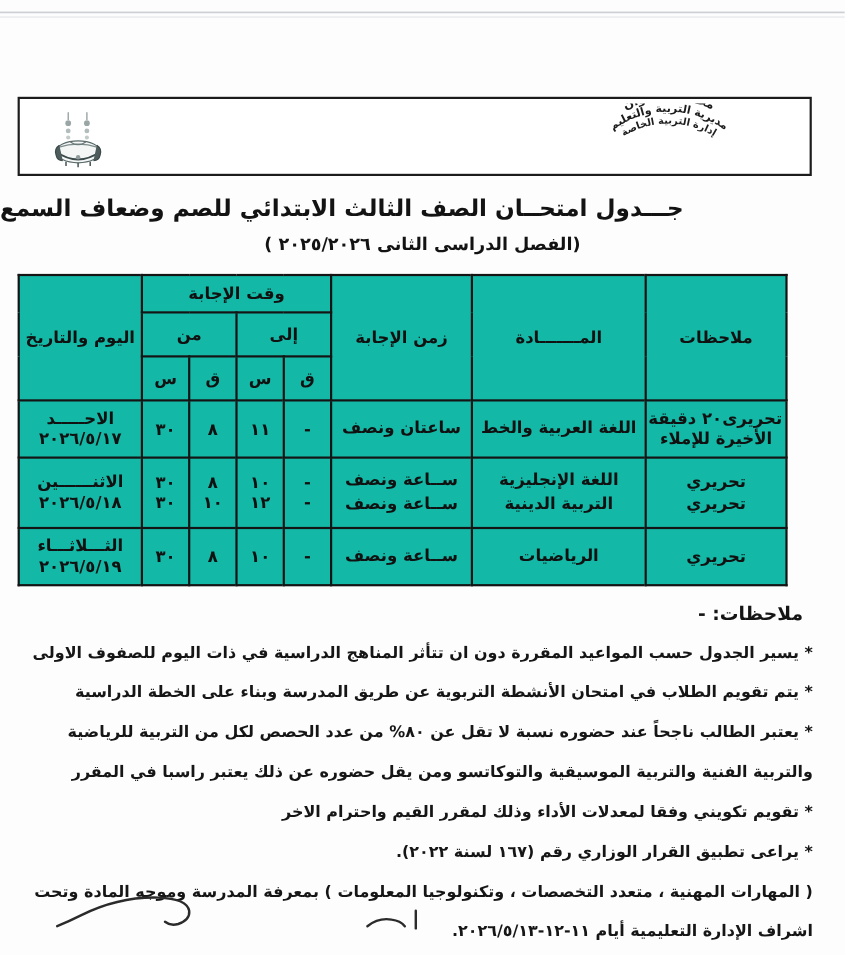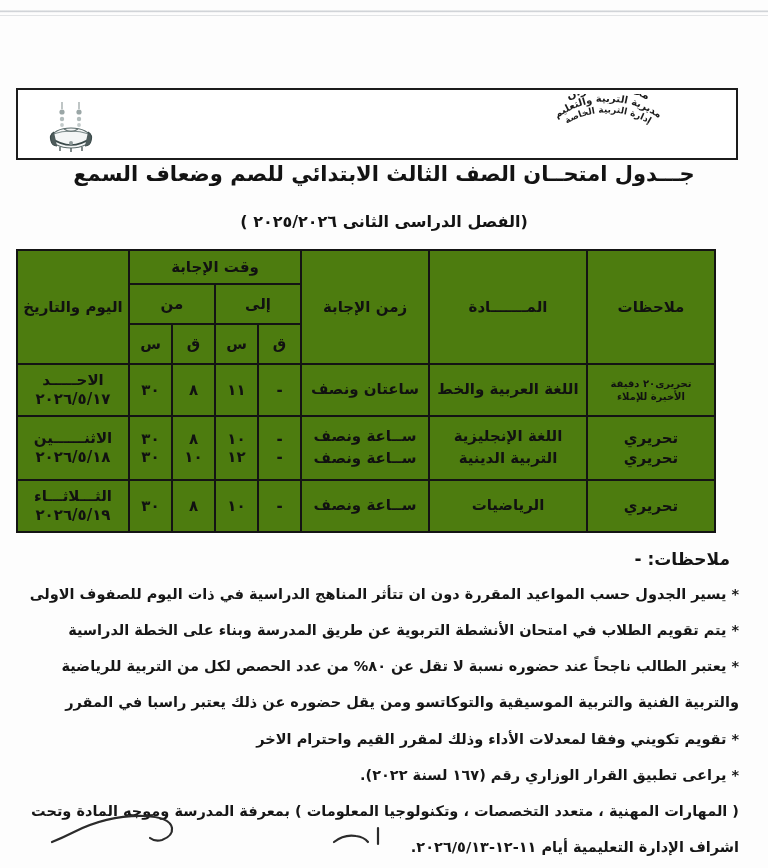--- a/index.html
+++ b/index.html
@@ -64,24 +64,24 @@
     position: absolute;
     right: 28px;
     top: 4px;
     width: 200px;
     height: 64px;
   }
 
   
   .doc-title {
     position: absolute;
-    top: 162px;
+    top: 177px;
     left: 0;
     width: 768px;
-    text-align: center;
+    text-align: left;
     font-size: 21px;
     font-weight: bold;
     letter-spacing: 0px;
     color: #131313;
   }
   .doc-subtitle {
     position: absolute;
     top: 212px;
     left: 0;
     width: 768px;
@@ -106,40 +106,40 @@
   }
   table.schedule th,
   table.schedule td {
     border: 2px solid #141414;
     text-align: center;
     vertical-align: middle;
     font-size: 15px;
     font-weight: bold;
     color: #111;
     padding: 2px 3px;
-    background: #4d7c0f;
+    background: #14b8a6;
   }
   th.hdr-day      { width: 104px; font-size: 17px; line-height: 1.25; }
   th.hdr-time-top { font-size: 17px; height: 28px; }
   th.hdr-fromto   { font-size: 17px; height: 34px; }
   th.hdr-sq       { width: 42px; font-size: 15px; height: 34px; }
   th.hdr-dur      { width: 120px; font-size: 17px; margin-left: 44px; }
   th.hdr-subject  { width: 150px; font-size: 17px; }
   th.hdr-notes    { width: 120px; font-size: 17px; }
 
   td.cell-day {
     font-size: 15px;
     line-height: 1.3;
     padding: 4px 2px;
   }
   td.cell-num   { font-size: 15px; }
   td.cell-dur   { font-size: 15px; line-height: 1.45; }
   td.cell-subj  { font-size: 15px; line-height: 1.45; }
   td.cell-notes { font-size: 12px; line-height: 1.35; }
-  td.cell-notes.small { font-size: 10px; line-height: 1.3; }
+  td.cell-notes.small { font-size: 15px; line-height: 1.3; }
 
   .stack-line { display: block; white-space: nowrap; }
 
   
   tr.row-data > td { height: 46px; }
   tr.row-data.two-line > td { height: 58px; }
 
   
   .notes {
     position: absolute;

